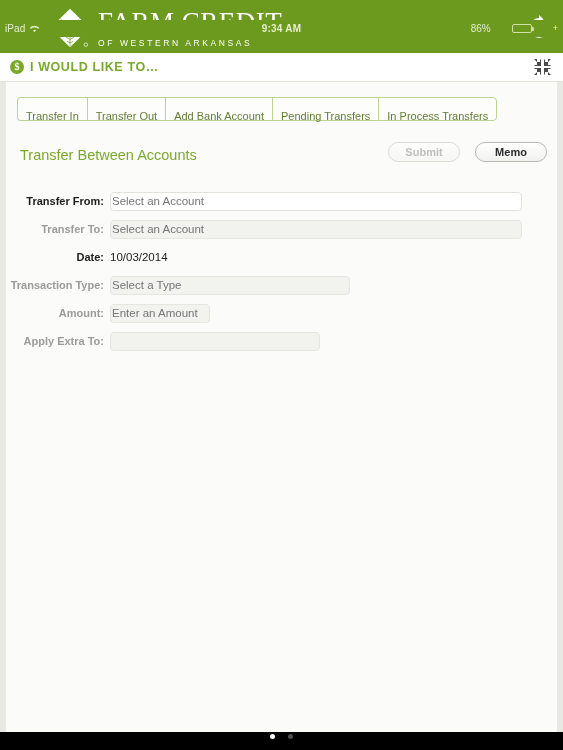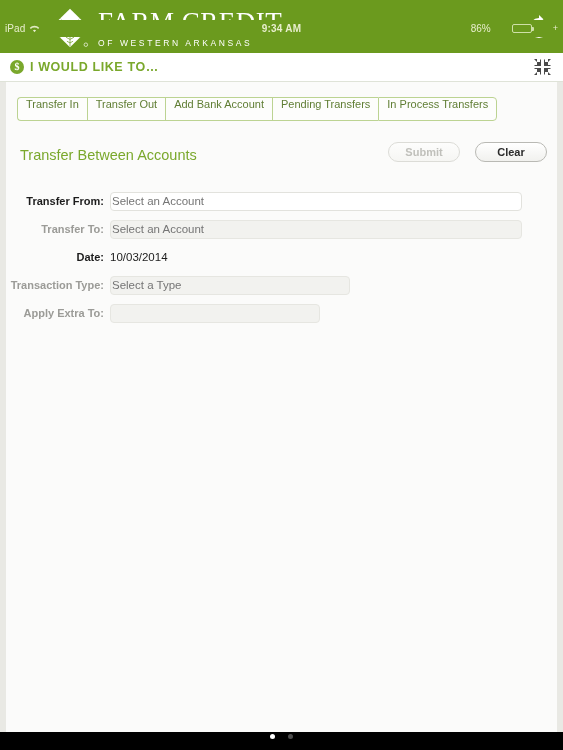--- a/index.html
+++ b/index.html
@@ -208,21 +208,21 @@
     position: absolute;
     left: 11px; top: 15px;
     display: flex;
   }
   .tab {
     font-size: 11px;
     color: #5f7d33;
     background: #fdfdfc;
     border: 1px solid #bcd392;
     border-right: none;
-    padding: 0 8px 6px 8px;
+    padding: 12px 8px 6px 8px;
     line-height: 12px;
     white-space: nowrap;
     cursor: pointer;
     box-sizing: border-box;
     height: 24px;
   }
   .tab:first-child {
     border-radius: 4px 0 0 4px;
   }
   .tab:last-child {
@@ -352,21 +352,21 @@
         <div class="tab">Transfer In</div>
         <div class="tab">Transfer Out</div>
         <div class="tab">Add Bank Account</div>
         <div class="tab">Pending Transfers</div>
         <div class="tab">In Process Transfers</div>
       </div>
 
       <div class="title-row">
         <div class="page-title">Transfer Between Accounts</div>
         <div class="btn btn-submit">Submit</div>
-        <div class="btn btn-clear">Clear</div>
+        <div class="btn btn-clear">Memo</div>
       </div>
 
       <div class="form">
 
         <div class="field-row">
           <div class="field-label">Transfer From:</div>
           <input class="field-input w-transfer" type="text" readonly="" placeholder="Select an Account" style="">
         </div>
 
         <div class="field-row">
@@ -377,20 +377,24 @@
         <div class="field-row">
           <div class="field-label">Date:</div>
           <div class="field-static">10/03/2014</div>
         </div>
 
         <div class="field-row">
           <div class="field-label disabled">Transaction Type:</div>
           <input class="field-input w-type disabled" type="text" readonly="" disabled="" placeholder="Select a Type" style="">
         </div>
 
+        <div class="field-row">
+          <div class="field-label disabled">Amount:</div>
+          <input class="field-input w-amount disabled" type="text" disabled="" placeholder="Enter an Amount" style="">
+        </div>
 
         <div class="field-row">
           <div class="field-label disabled">Apply Extra To:</div>
           <input class="field-input w-extra disabled" type="text" disabled="" placeholder="" style="">
         </div>
 
 
       </div>
     </div>
   </div>

